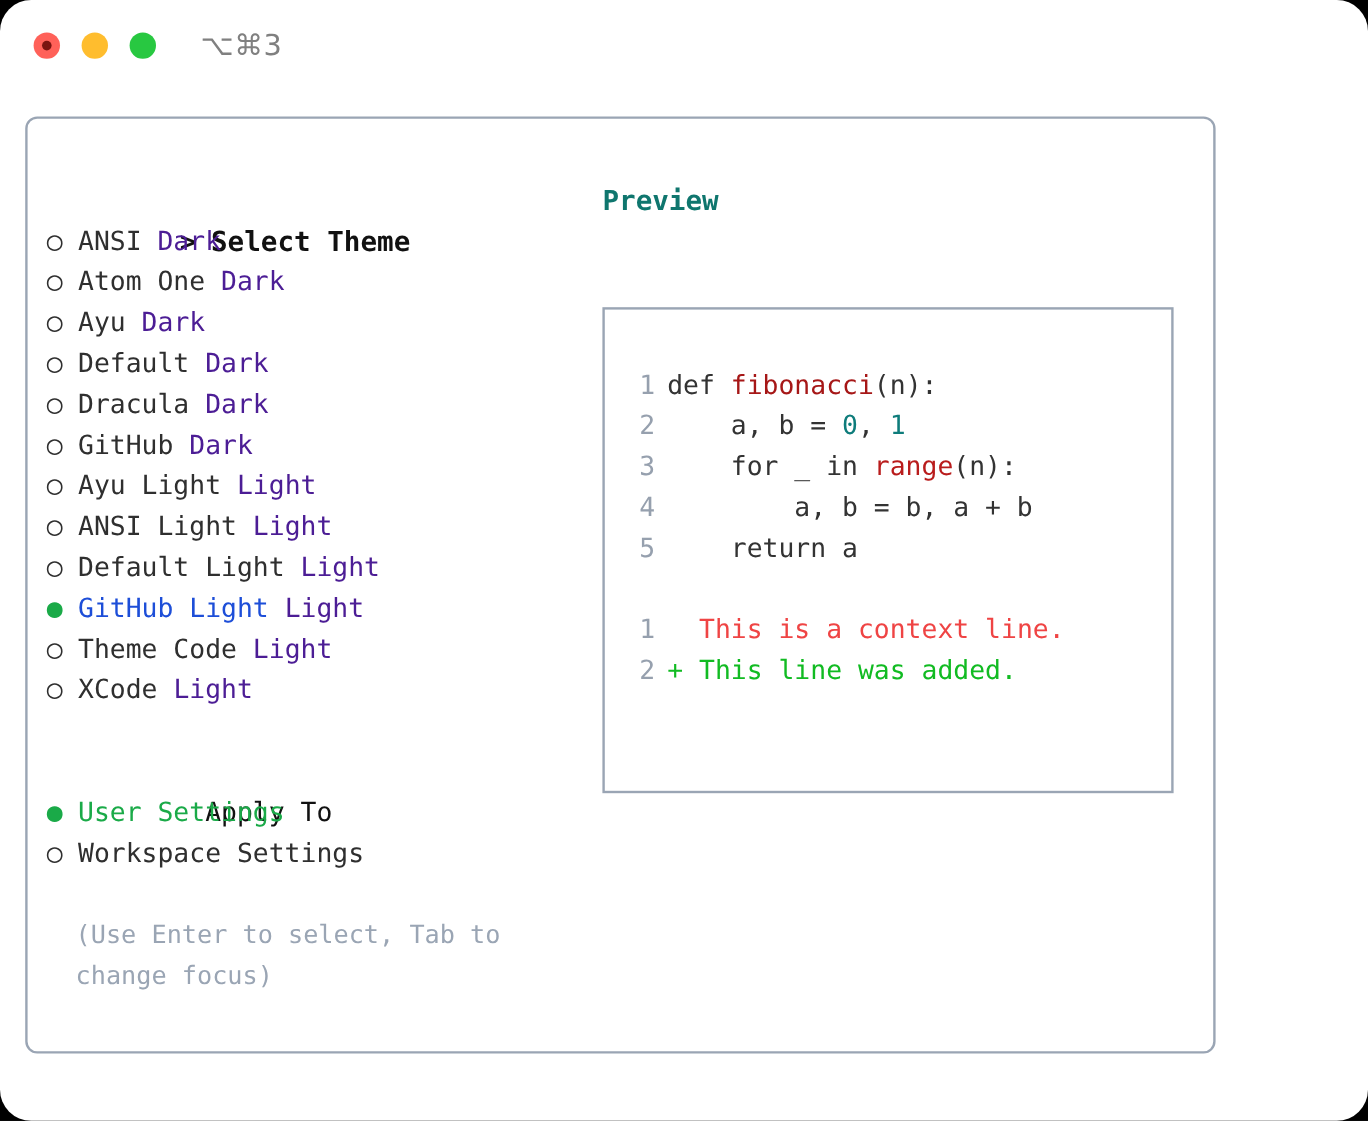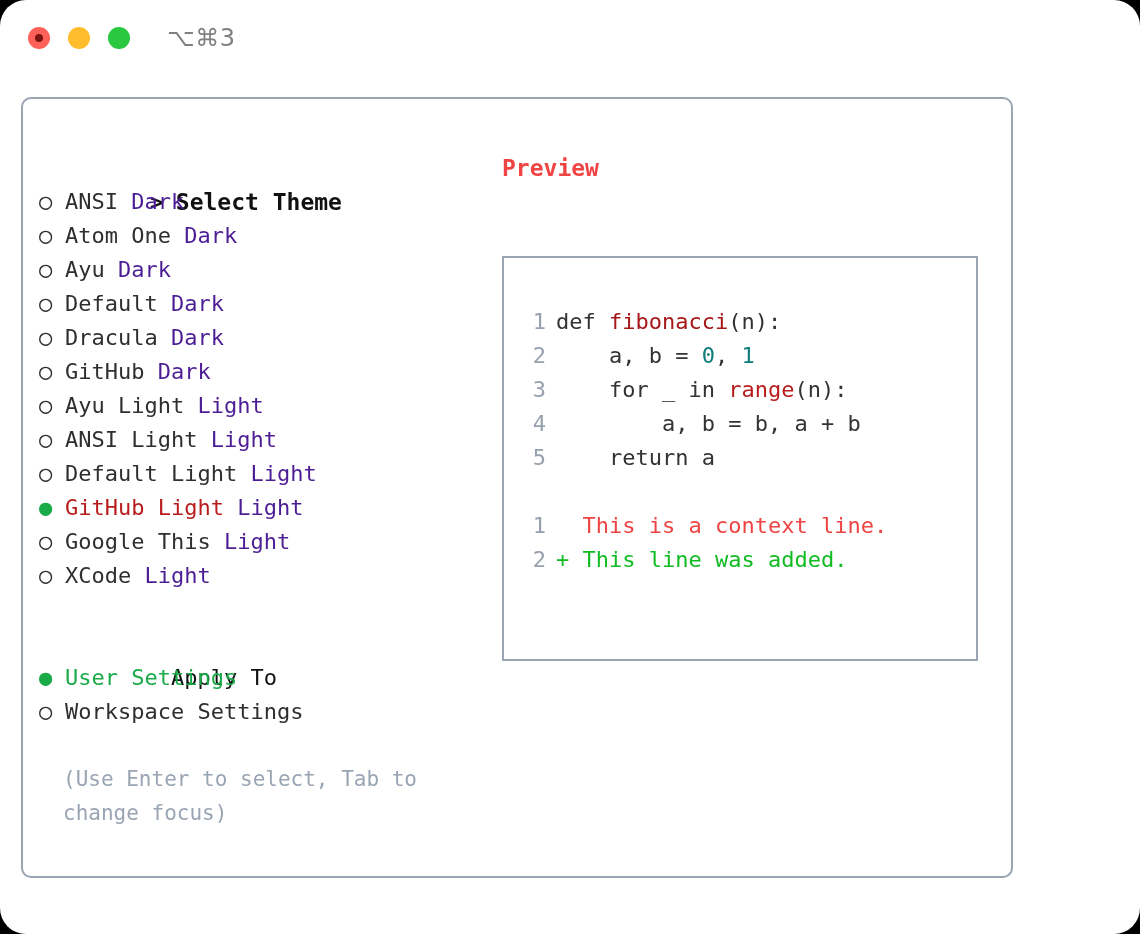--- a/index.html
+++ b/index.html
@@ -99,21 +99,21 @@
     white-space: pre;
   }
 
   #select-theme-header {
     font-weight: bold;
     color: #111111;
     font-size: 23px;
   }
 
   .theme-name { color: #2f2f2f; margin-top: 24px; }
-  .theme-name.selected { color: #b91c1c; }
+  .theme-name.selected { color: #1d4ed8; }
   .marker.selected { color: #1aaa48; }
   .theme-kind { color: #4c1d95; margin-top: 32px; }
 
   #apply-to-header {
     color: #111111;
     font-size: 22px;
   }
 
   .apply-name { color: #2f2f2f; }
   .apply-name.selected { color: #1aaa48; }
@@ -133,21 +133,21 @@
   
   #preview-column {
     position: absolute;
     left: 479px;
     top: 52px;
   }
 
   #preview-title {
     font-size: 23px;
     font-weight: bold;
-    color: #ef4444;
+    color: #0f766e;
     line-height: 34px;
   }
 
   #preview-box {
     position: absolute;
     left: 0;
     top: 105px;
     width: 476px;
     height: 405px;
     border: 2px solid #9aa5b4;
@@ -214,21 +214,21 @@
           <div class="row"><span class="marker">○</span><span class="theme-name">ANSI</span><span class="theme-kind"> Dark</span></div>
           <div class="row"><span class="marker">○</span><span class="theme-name">Atom One</span><span class="theme-kind"> Dark</span></div>
           <div class="row"><span class="marker">○</span><span class="theme-name">Ayu</span><span class="theme-kind"> Dark</span></div>
           <div class="row"><span class="marker">○</span><span class="theme-name">Default</span><span class="theme-kind"> Dark</span></div>
           <div class="row"><span class="marker">○</span><span class="theme-name">Dracula</span><span class="theme-kind"> Dark</span></div>
           <div class="row"><span class="marker">○</span><span class="theme-name">GitHub</span><span class="theme-kind"> Dark</span></div>
           <div class="row"><span class="marker">○</span><span class="theme-name">Ayu Light</span><span class="theme-kind"> Light</span></div>
           <div class="row"><span class="marker">○</span><span class="theme-name">ANSI Light</span><span class="theme-kind"> Light</span></div>
           <div class="row"><span class="marker">○</span><span class="theme-name">Default Light</span><span class="theme-kind"> Light</span></div>
           <div class="row"><span class="marker selected">●</span><span class="theme-name selected">GitHub Light</span><span class="theme-kind"> Light</span></div>
-          <div class="row"><span class="marker">○</span><span class="theme-name">Google This</span><span class="theme-kind"> Light</span></div>
+          <div class="row"><span class="marker">○</span><span class="theme-name">Theme Code</span><span class="theme-kind"> Light</span></div>
           <div class="row"><span class="marker">○</span><span class="theme-name">XCode</span><span class="theme-kind"> Light</span></div>
         </div>
 
       <div class="row" style="height:34px">&nbsp;</div>
 
       <div class="row" id="apply-to-header">
         <span class="marker"> </span><span>Apply To</span>
       </div>
 
       <div id="apply-to-list">

